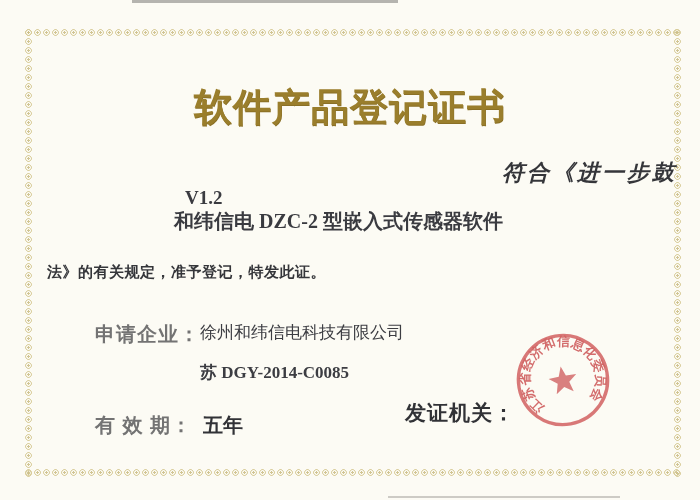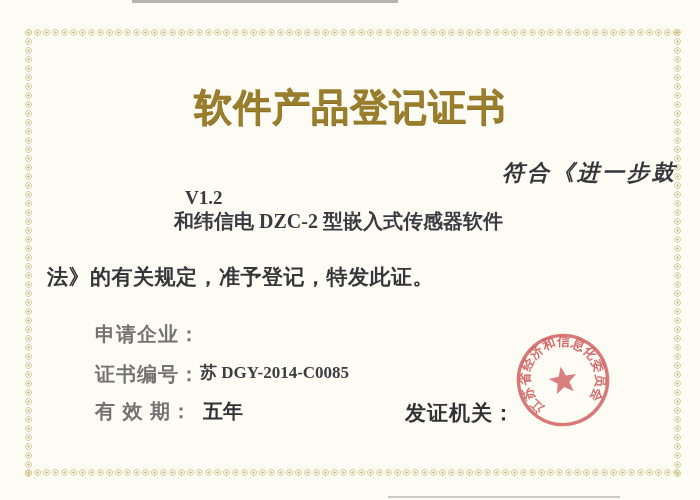--- a/index.html
+++ b/index.html
@@ -56,33 +56,33 @@
     position: absolute; left: 185px; top: 187px; font-size: 19px;
     font-family: "Liberation Serif", serif; font-weight: 700; color: #3a3b40; text-align: right;
   }
   .intro-suffix {
     position: absolute; left: 502px; top: 158px; font-size: 22px; letter-spacing: 3px; font-style: italic;
   }
   .body-line2 {
     position: absolute; left: 47px; top: 215px; font-size: 21px; letter-spacing: 0.5px;
   }
   .body-line3 {
-    position: absolute; left: 47px; top: 263px; font-size: 21px; letter-spacing: 0.5px;
+    position: absolute; left: 47px; top: 263px; font-size: 15px; letter-spacing: 0.5px;
   }
 
   
   .field-label {
     position: absolute; left: 95px; font-size: 20px; font-weight: 700;
     letter-spacing: 1px; color: #737373;
   }
   .field-value {
     position: absolute; left: 200px; font-size: 17px;
     font-family: "Liberation Serif", serif; color: #3c3d42;
   }
-  .row1 { top: 321px; } .row2 { top: 361px; } .row3 { top: 398px; }
+  .row1 { top: 321px; } .row2 { top: 361px; } .row3 { top: 412px; }
   .value-bold { font-weight: 700; font-size: 17px; }
   .value-sans { font-family: "Liberation Sans", sans-serif; font-size: 20px; font-weight: 700; color: #313236; left: 203px; }
 
   
   .issuer-label {
     position: absolute; left: 405px; top: 399px; font-size: 21px; font-weight: 700;
     letter-spacing: 1px; color: #313236;
   }
   .issue-date {
     position: absolute; left: 419px; top: 424px; font-size: 20px; white-space: nowrap;
@@ -118,22 +118,22 @@
   <div class="lace lace-right"></div>
 
   <h1 class="title">软件产品登记证书</h1>
 
   <span class="product-name">和纬信电 DZC-2 型嵌入式传感器软件</span>
   <span class="product-version">V1.2</span>
   <span class="btxt intro-suffix">符合《进一步鼓</span>
   <span class="btxt body-line3">法》的有关规定，准予登记，特发此证。</span>
 
   <span class="field-label row1">申请企业：</span>
+  <span class="field-value row1">徐州和纬信电科技有限公司</span>
 
-  <span class="field-label row2">证书编号：</span>
   <span class="field-value value-bold row2">苏 DGY-2014-C0085</span>
 
   <span class="field-label row3">有 效 期：</span>
   <span class="field-value value-sans row3">五年</span>
 
   <span class="issuer-label">发证机关：</span>
 
 
   <div class="seal">
     <svg viewBox="0 0 100 100" xmlns="http://www.w3.org/2000/svg" xmlns:xlink="http://www.w3.org/1999/xlink">

